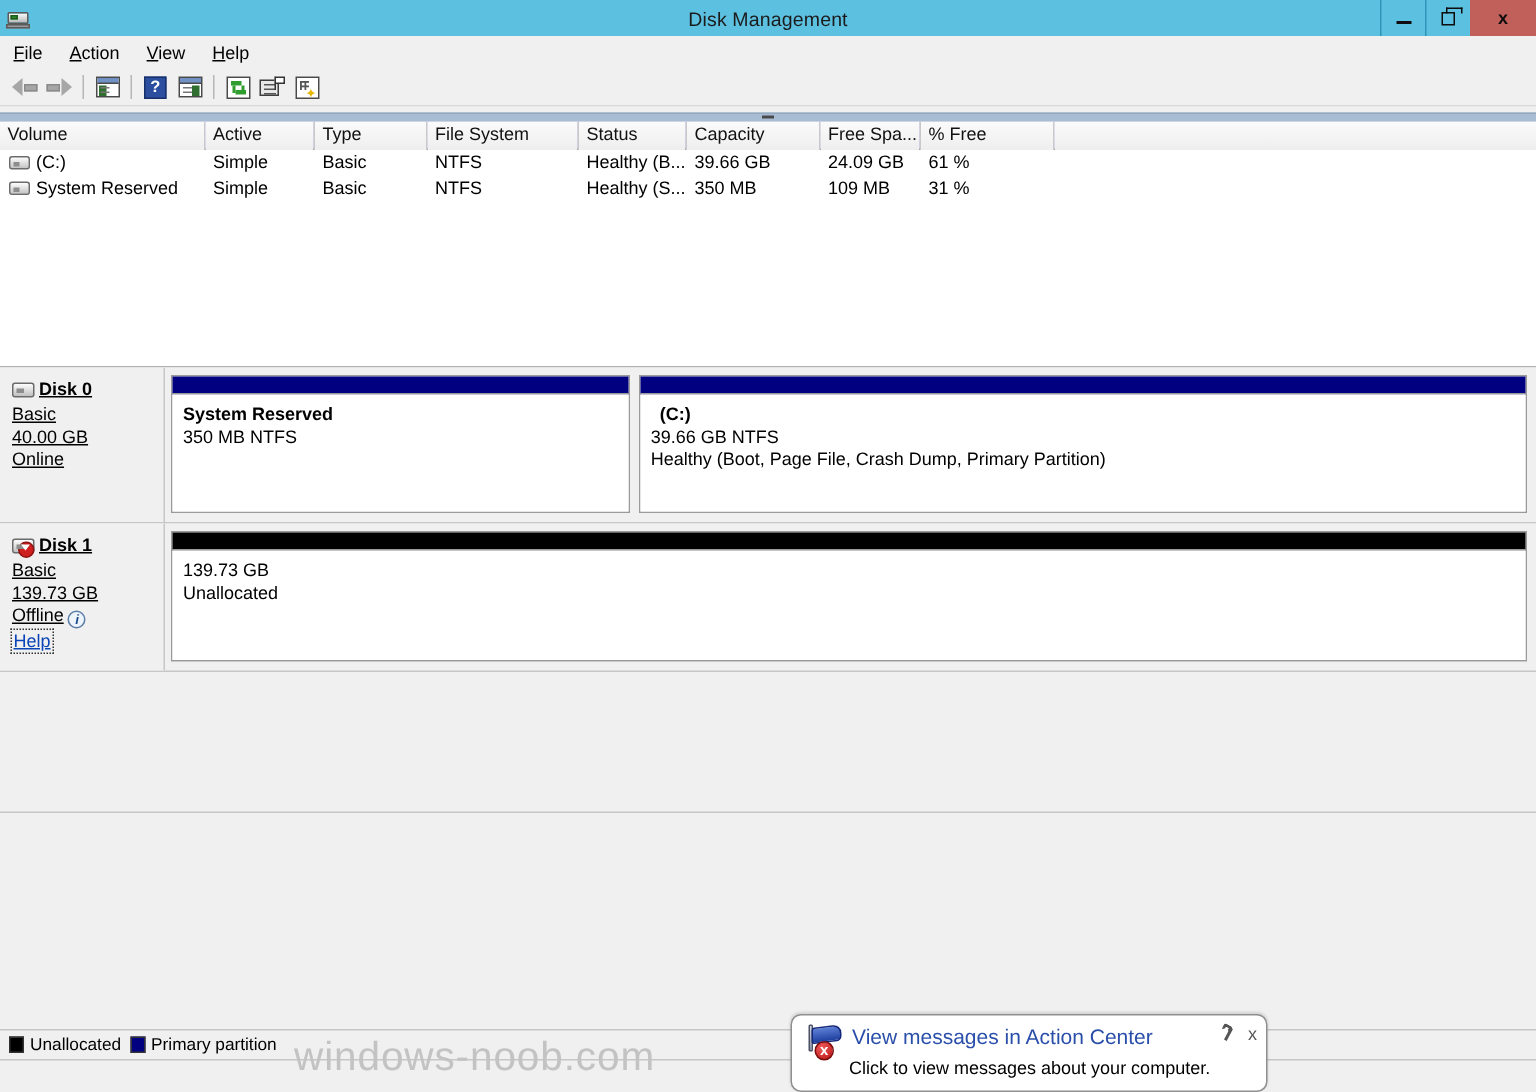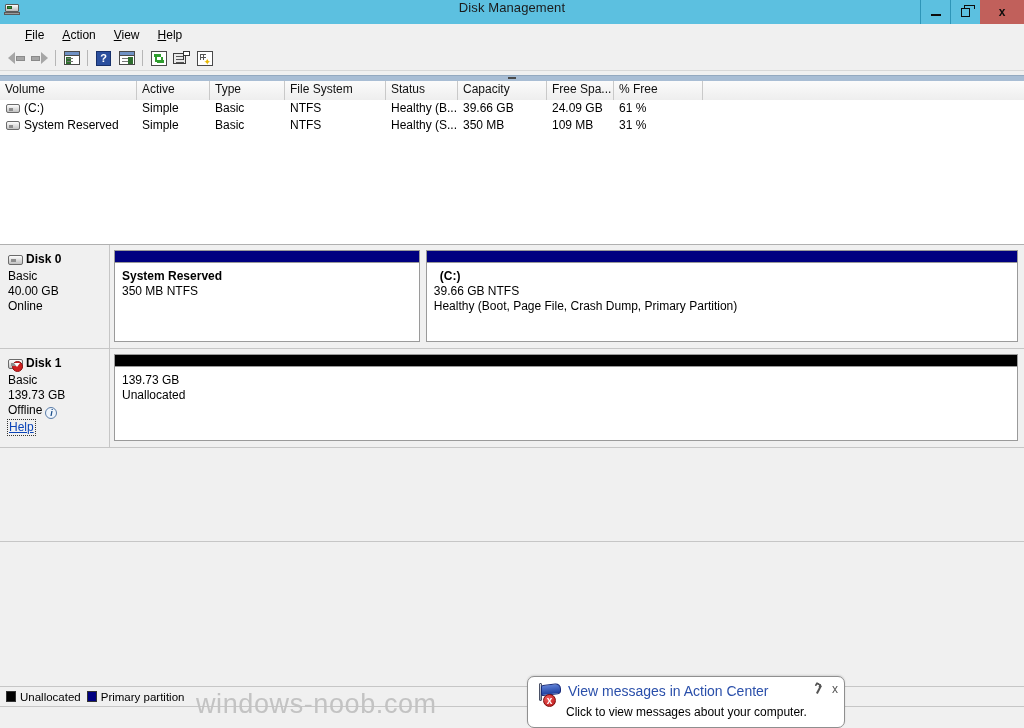--- a/index.html
+++ b/index.html
@@ -18,21 +18,21 @@
     position: relative;
     width: 1024px; height: 728px;
     background: #f0f0f0;
     display: flex; flex-direction: column;
   }
 
   
   #titlebar {
     height: 24px;
     background: #5cc0e0;
-    display: flex; 
+    display: flex; align-items: center;
     position: relative;
     flex: none;
   }
   #app-icon {
     width: 16px; height: 16px;
     margin-left: 4px;
     position: relative;
     flex: none;
   }
   #app-icon .body {
@@ -95,21 +95,21 @@
     content: ""; position: absolute;
     left: 2px; top: -4px; width: 9px; height: 3px;
     border: 1.5px solid #0d0d0d; border-bottom: none;
   }
 
   
   #menubar {
     height: 22px;
     background: #f0f0f0;
     display: flex; align-items: center;
-    padding-left: 16px;
+    padding-left: 0;
     flex: none;
   }
   .menu-item {
     padding: 2px 9px;
     font-size: 12px;
     color: #000;
   }
   .menu-item u { text-decoration: underline; }
 
   
@@ -325,20 +325,21 @@
     border-bottom: 1px solid #c6c6c6;
     background: #f0f0f0;
   }
   .disk-info {
     width: 110px; flex: none;
     padding: 7px 4px 6px 8px;
     border-right: 1px solid #c6c6c6;
     font-size: 12px;
     line-height: 15px;
     background: #f0f0f0;
+    text-decoration: underline;
   }
   .disk-title {
     display: flex; align-items: center; gap: 3px;
     font-weight: bold;
     margin-bottom: 2px;
   }
   .disk-ico {
     width: 15px; height: 10px; flex: none;
     background: linear-gradient(#fdfdfd, #c0c0c0);
     border: 1px solid #6b6b6b;

